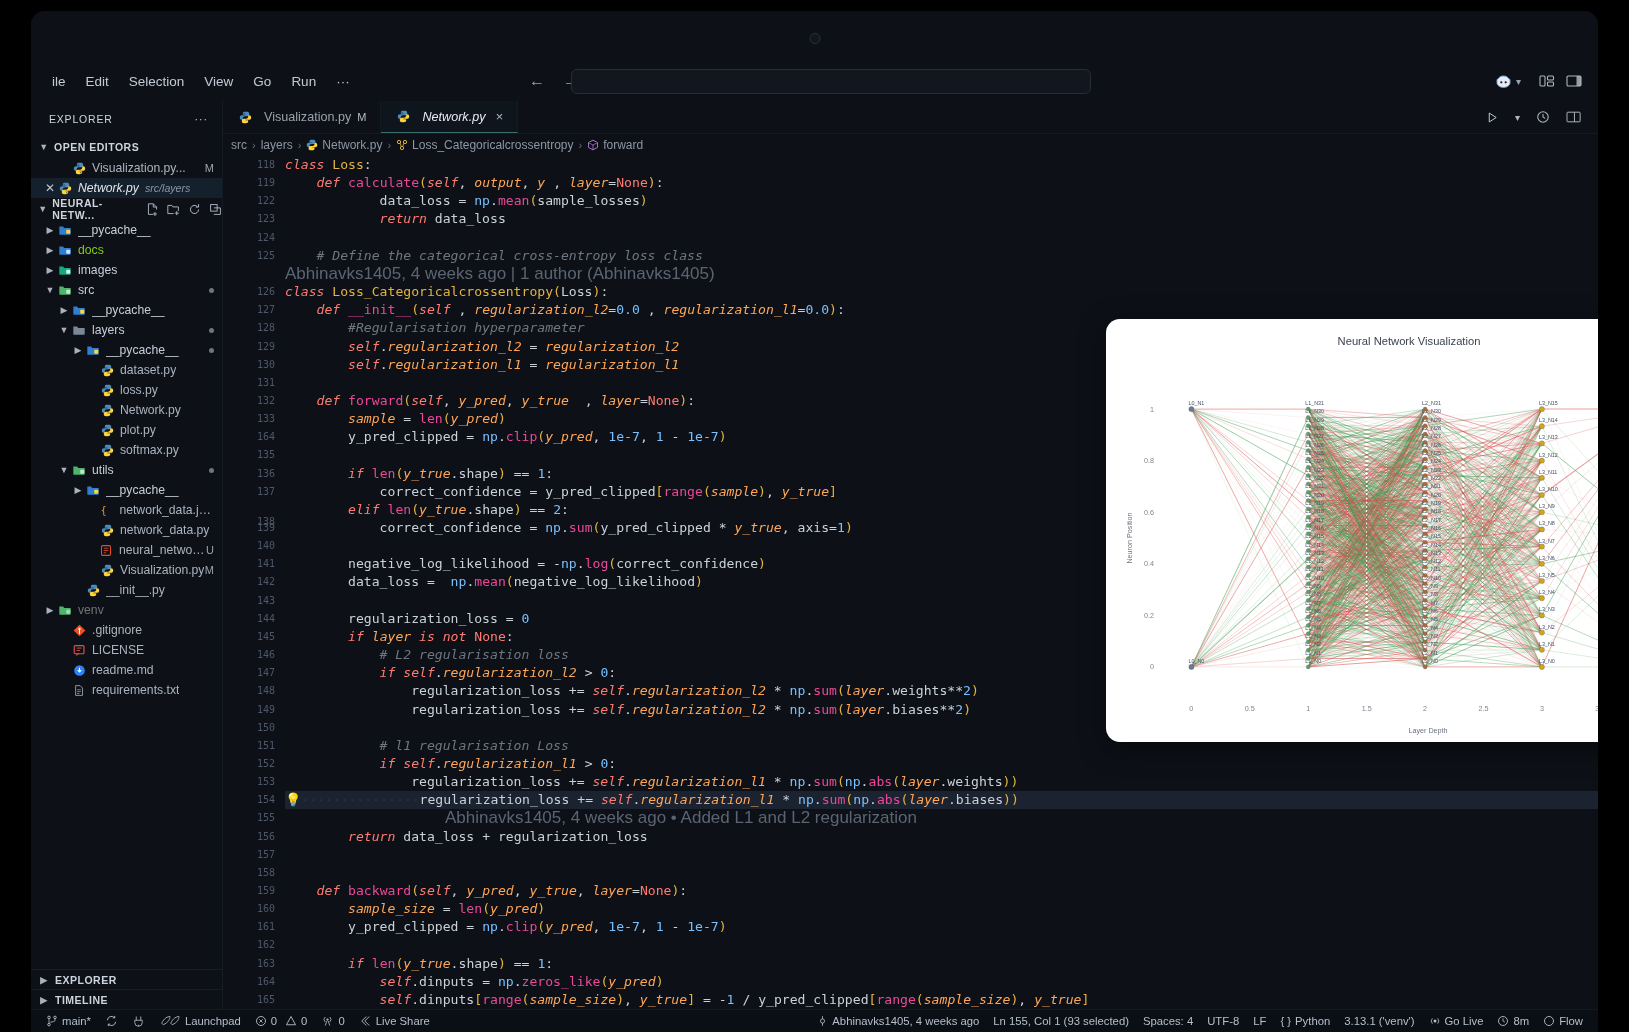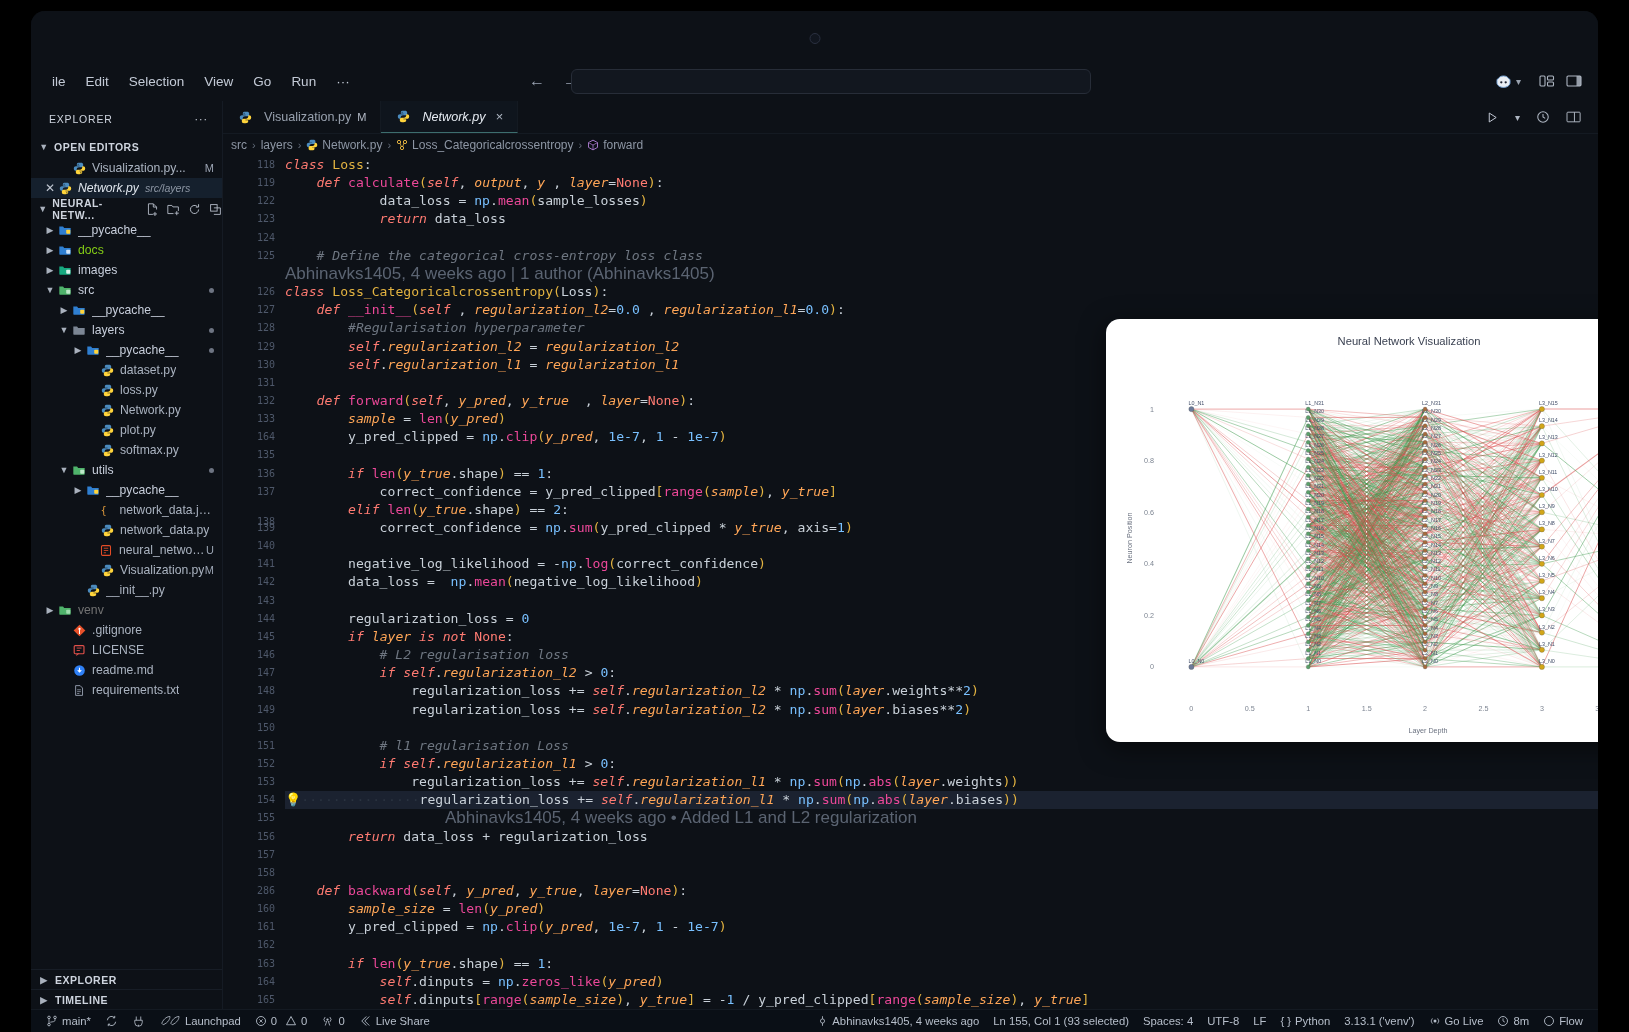--- a/index.html
+++ b/index.html
@@ -705,21 +705,21 @@
                 <div class="ln" style="top: 544.5px;">149</div>
                 <div class="ln" style="top: 562.65px;">150</div>
                 <div class="ln" style="top: 580.8px;">151</div>
                 <div class="ln" style="top: 598.95px;">152</div>
                 <div class="ln" style="top: 617.1px;">153</div>
                 <div class="ln" style="top: 635.25px;">154</div>
                 <div class="ln" style="top: 653.4px;">155</div>
                 <div class="ln" style="top: 671.55px;">156</div>
                 <div class="ln" style="top: 689.7px;">157</div>
                 <div class="ln" style="top: 707.85px;">158</div>
-                <div class="ln" style="top: 726px;">286</div>
+                <div class="ln" style="top: 726px;">159</div>
                 <div class="ln" style="top: 744.15px;">160</div>
                 <div class="ln" style="top: 762.3px;">161</div>
                 <div class="ln" style="top: 780.45px;">162</div>
                 <div class="ln" style="top: 798.6px;">163</div>
                 <div class="ln" style="top: 816.75px;">164</div>
                 <div class="ln" style="top: 834.9px;">165</div>
               </div>
             <div class="codecol" id="codecol">
                 <div class="line" style="position: absolute; top: 0px; left: 0px; right: 0px;"><span class="kw2">class</span><span class="op"> </span><span class="cls">Loss</span><span class="op">:</span></div>
                 <div class="line" style="position: absolute; top: 18.15px; left: 0px; right: 0px;"><span class="op">    </span><span class="kw2">def</span><span class="op"> </span><span class="fn">calculate</span><span style="color:#e3b341">(</span><span class="self">self</span><span class="op">,</span><span class="op"> </span><span class="var">output</span><span class="op">,</span><span class="op"> </span><span class="var">y</span><span class="op"> </span><span class="op">,</span><span class="op"> </span><span class="var">layer</span><span class="op">=</span><span class="kw">None</span><span style="color:#e3b341">)</span><span class="op">:</span></div>

